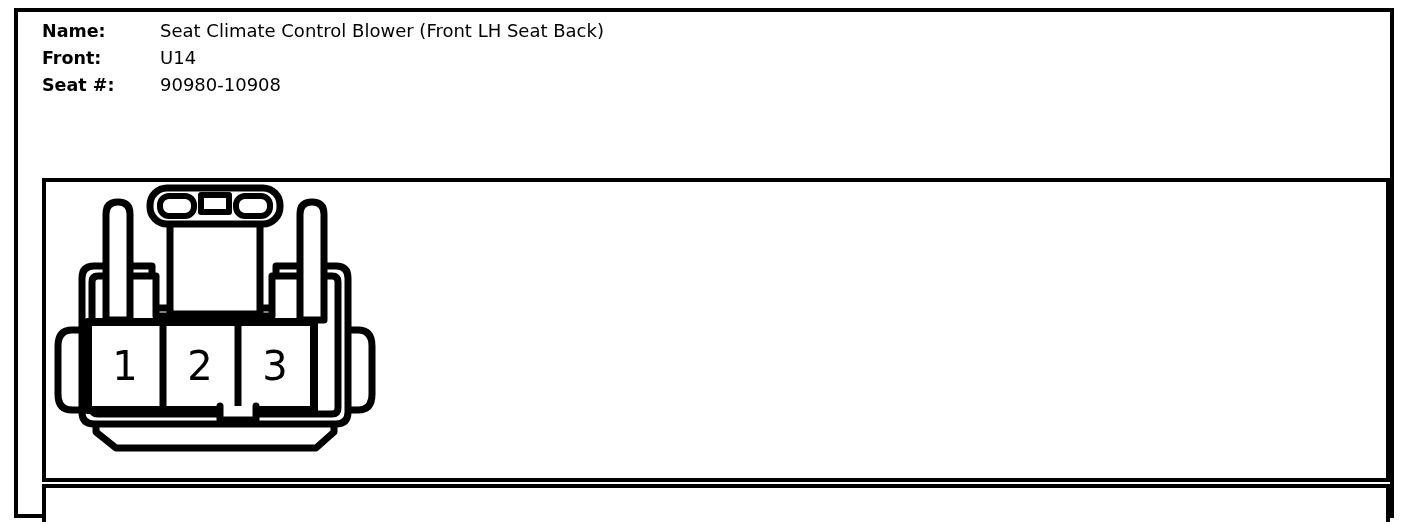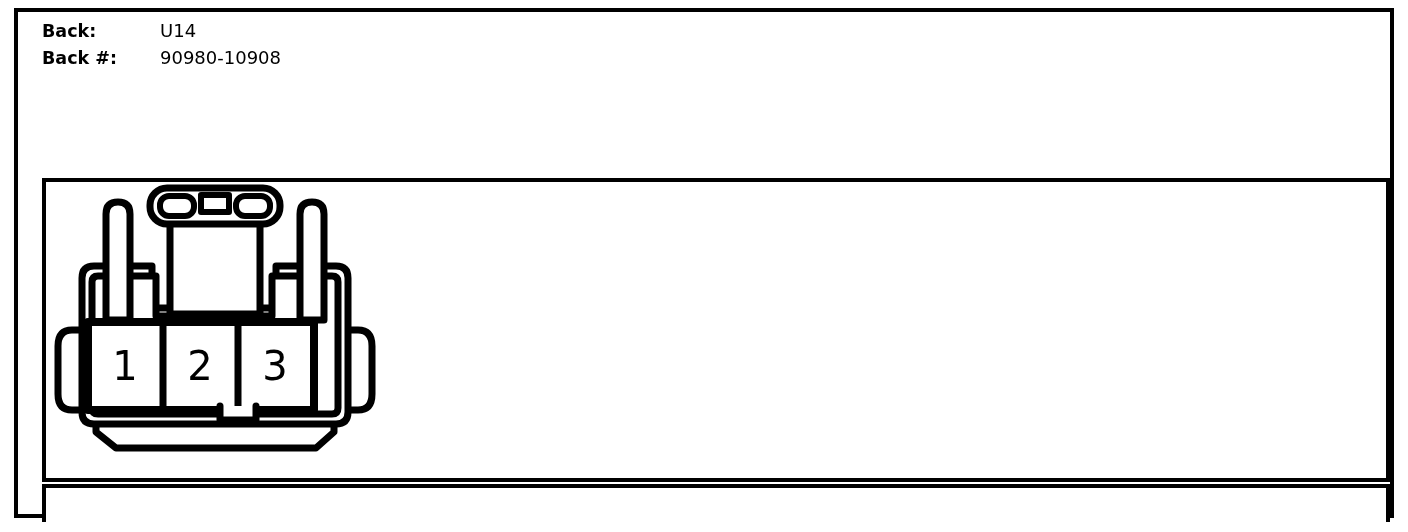--- a/index.html
+++ b/index.html
@@ -84,28 +84,32 @@
 </style>
 </head>
 <body>
 
 <div class="page">
 
   <div class="outer-frame">
 
     <div class="info-block">
 
+      <div class="info-row">
+        <span class="info-label">Name:</span>
+        <span class="info-value">Seat Climate Control Blower (Front LH Seat Back)</span>
+      </div>
 
       <div class="info-row">
-        <span class="info-label">Back:</span>
+        <span class="info-label">Front:</span>
         <span class="info-value">U14</span>
       </div>
 
       <div class="info-row">
-        <span class="info-label">Back #:</span>
+        <span class="info-label">Seat #:</span>
         <span class="info-value">90980-10908</span>
       </div>
 
 
     </div>
 
     <div class="diagram-panel">
 
       <svg class="connector-svg" width="360" height="308" viewBox="0 0 360 308">
 

